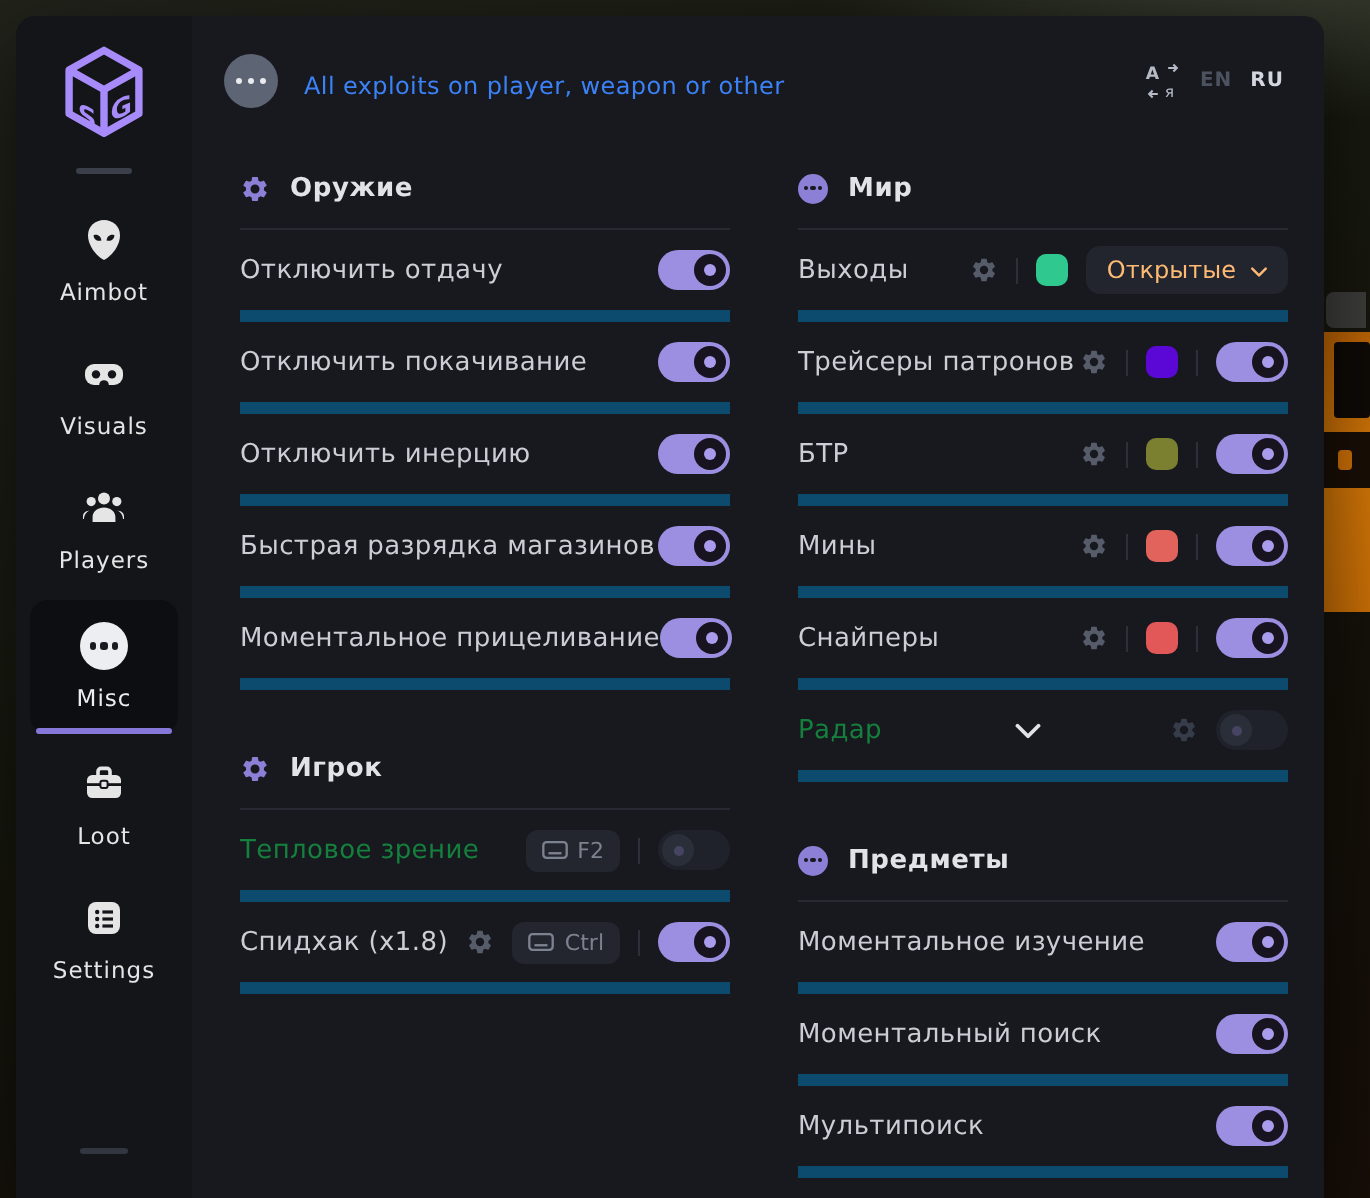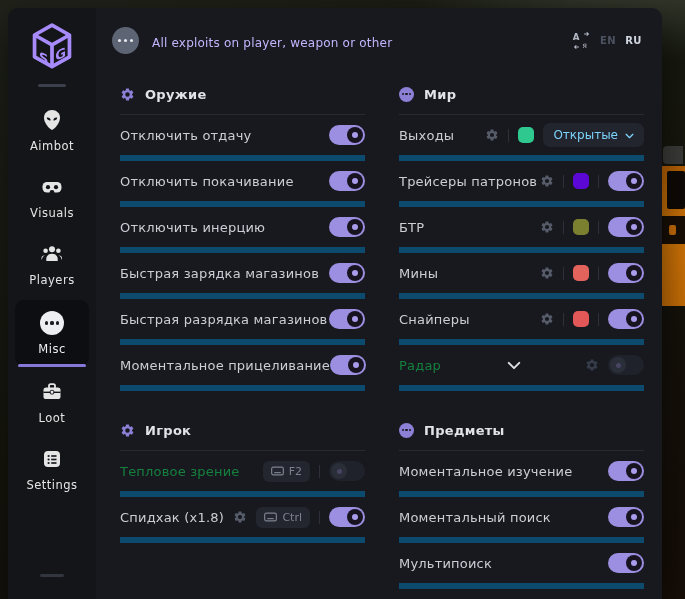--- a/index.html
+++ b/index.html
@@ -32,21 +32,21 @@
   .ecirc i{width:3.2px;height:3.2px;border-radius:50%;background:#141519;display:block}
   .nav-item.active .ecirc i{background:#1a1b22}
   .side-dash{width:24px;height:3px;border-radius:2px;background:#32363f;margin:0 auto 22px}
 
   
   .main{flex:1;display:flex;flex-direction:column;min-width:0}
   header{display:flex;align-items:center;gap:13px;padding:19px 20px 13px 16px}
   .hdr-icon{width:27px;height:27px;border-radius:50%;background:#5d6474;display:flex;align-items:center;justify-content:center;gap:2.5px;flex-shrink:0}
   .hdr-icon i{width:3.5px;height:3.5px;border-radius:50%;background:#e9ebef;display:block}
   .hdr-title{font-size:14px;font-weight:bold;color:#edeef1;letter-spacing:.2px}
-  .hdr-sub{font-size:12px;color:#c4b5fd;margin-top:4px;letter-spacing:.2px}
+  .hdr-sub{font-size:12px;color:#3b82f6;margin-top:4px;letter-spacing:.2px}
   .hdr-right{margin-left:auto;display:flex;align-items:center;gap:9px}
   .tr-ico{color:#b4bac6;display:flex}
   .tr-ico svg{width:19px;height:19px}
   .lang{font-size:10px;font-weight:bold;letter-spacing:.5px;cursor:pointer}
   .lang.en{color:#4d5260}
   .lang.ru{color:#d2d6de}
 
   .content{flex:1;display:flex;gap:34px;padding:4px 18px 15px 24px}
   .col{flex:1;min-width:0}
   .sec-head{display:flex;align-items:center;gap:10px;margin-top:14px;height:18px}
@@ -62,21 +62,21 @@
   .rlabel{font-size:13px;color:#ccced5;letter-spacing:.2px;white-space:nowrap}
   .rlabel.dis{color:#15803d}
   .rctrls{margin-left:auto;display:flex;align-items:center;gap:9px}
   .pipe{width:1px;height:13px;background:#2c303b}
   .rgear{color:#565c69;display:flex;cursor:pointer}
   .rgear svg{width:14px;height:14px}
   .rgear.dim{color:#363c4a}
   .swatch{width:16px;height:16px;border-radius:5px;cursor:pointer}
   .keybadge{display:flex;align-items:center;gap:5px;background:#23262e;border-radius:6px;padding:4px 8px;font-size:11px;color:#7c8290;cursor:pointer}
   .keybadge svg{width:13px;height:10px;display:block}
-  .dropdown{display:flex;align-items:center;gap:7px;background:#22252e;border-radius:7px;padding:5px 10px;font-size:12px;color:#7dd3fc;cursor:pointer}
+  .dropdown{display:flex;align-items:center;gap:7px;background:#22252e;border-radius:7px;padding:5px 10px;font-size:12px;color:#fdba74;cursor:pointer}
   .dropdown svg{width:9px;height:6px}
   .toggle{width:36px;height:20px;border-radius:10px;position:relative;display:inline-block;cursor:pointer;flex-shrink:0}
   .toggle .knob{position:absolute;top:2px;width:16px;height:16px;border-radius:50%}
   .toggle.on{background:#9c8ee0}
   .toggle.on .knob{right:2px;background:#17131f}
   .toggle.on .knob::after{content:"";position:absolute;inset:5px;border-radius:50%;background:#a99cec}
   .toggle.off{background:#262a34}
   .toggle.off .knob{left:2px;background:#39404f}
   .toggle.off .knob::after{content:"";position:absolute;inset:5.5px;border-radius:50%;background:#6f689a}
   .toggle.dimt{opacity:.55}
@@ -232,29 +232,20 @@
             <div class="row">
     <span class="rlabel ">Отключить инерцию</span>
 
     <span class="rctrls">
                 <span class="toggle on ">
                   <span class="knob"></span>
                 </span>
               </span>
   </div>
             <div class="row">
-    <span class="rlabel ">Быстрая зарядка магазинов</span>
-
-    <span class="rctrls">
-                <span class="toggle on ">
-                  <span class="knob"></span>
-                </span>
-              </span>
-  </div>
-            <div class="row">
     <span class="rlabel ">Быстрая разрядка магазинов</span>
 
     <span class="rctrls">
                 <span class="toggle on ">
                   <span class="knob"></span>
                 </span>
               </span>
   </div>
             <div class="row">
     <span class="rlabel ">Моментальное прицеливание</span>

